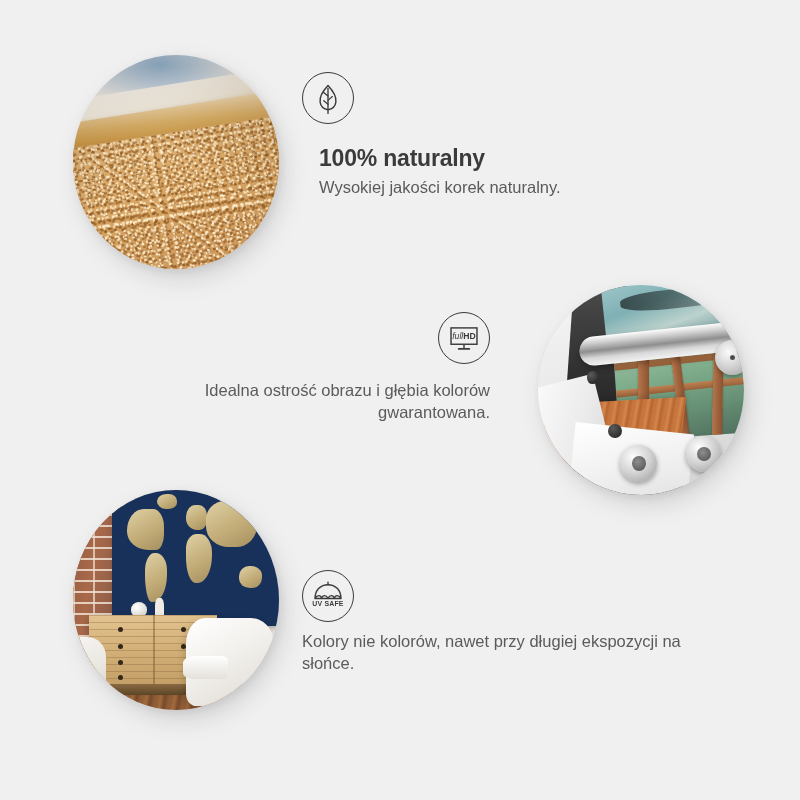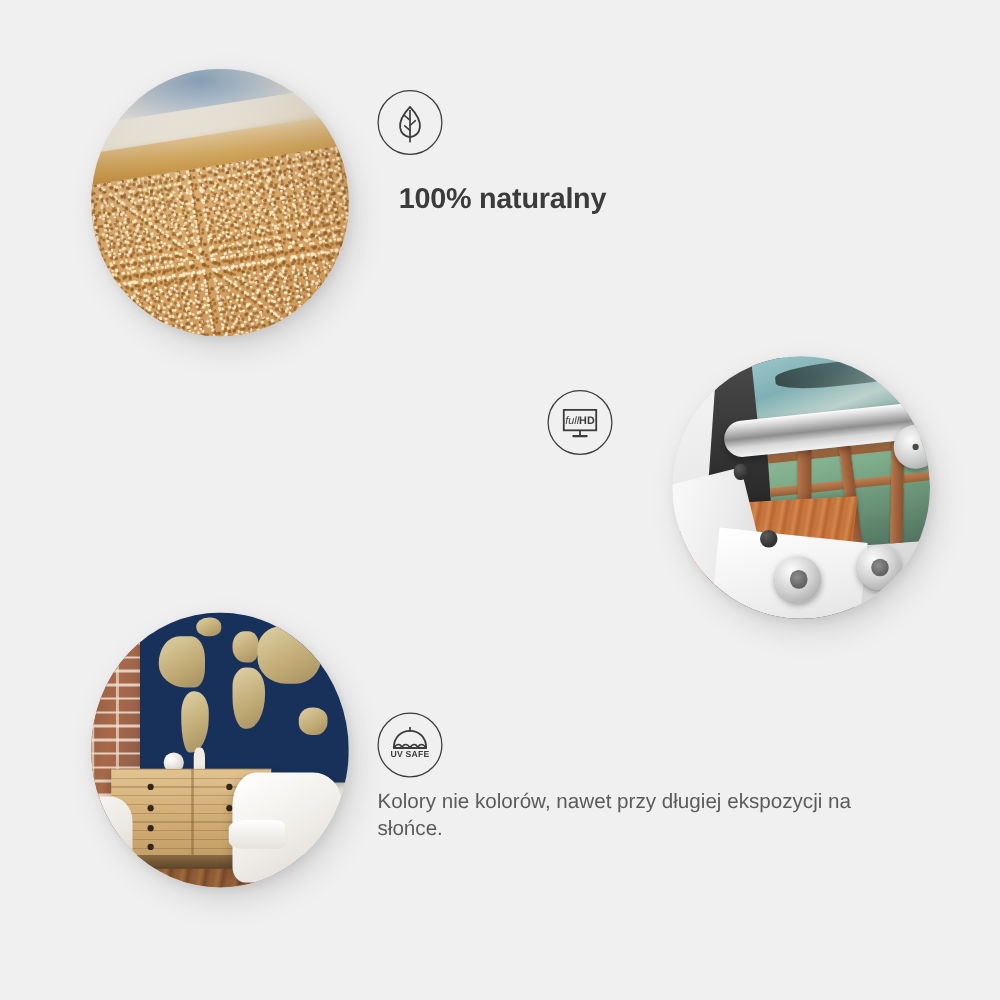--- a/index.html
+++ b/index.html
@@ -405,34 +405,36 @@
       <svg viewBox="0 0 52 52" fill="none" xmlns="http://www.w3.org/2000/svg">
         <path d="M26 13 C19 20.5 17.2 26 17.8 30.2 C18.4 34.6 21.8 37.4 26 38.2 C30.2 37.4 33.6 34.6 34.2 30.2 C34.8 26 33 20.5 26 13 Z" stroke="#3b3b3b" stroke-width="1.5" stroke-linejoin="round"></path>
         <path d="M26 16 L26 42" stroke="#3b3b3b" stroke-width="1.4" stroke-linecap="round"></path>
         <path d="M26 24 L21.5 20.2" stroke="#3b3b3b" stroke-width="1.3" stroke-linecap="round"></path>
         <path d="M26 28.5 L30.5 24.5" stroke="#3b3b3b" stroke-width="1.3" stroke-linecap="round"></path>
         <path d="M26 32.5 L21.6 28.8" stroke="#3b3b3b" stroke-width="1.3" stroke-linecap="round"></path>
       </svg>
     </div>
     <div class="txt">
       <p class="f-title">100% naturalny</p>
+      <p class="f-desc">Wysokiej jakości korek naturalny.</p>
     </div>
   </div>
 
   <div class="feature" id="feature-print">
     <div class="icon-badge">
       <svg viewBox="0 0 52 52" xmlns="http://www.w3.org/2000/svg">
         <rect x="12.5" y="15.5" width="27" height="17" fill="none" stroke="#3b3b3b" stroke-width="1.5"></rect>
         <path d="M26 32.5 L26 37" stroke="#3b3b3b" stroke-width="1.5"></path>
         <path d="M20.5 37.4 L31.5 37.4" stroke="#3b3b3b" stroke-width="1.8" stroke-linecap="round"></path>
         <text x="13.76" y="27.4" text-anchor="start" font-family="Liberation Sans, sans-serif" font-size="9" font-style="italic" fill="#3b3b3b">full</text>
         <text x="25.25" y="27.4" text-anchor="start" font-family="Liberation Sans, sans-serif" font-size="9" font-weight="bold" fill="#3b3b3b">HD</text>
       </svg>
     </div>
     <div class="txt">
+      <p class="f-desc">Idealna ostrość obrazu i głębia kolorów gwarantowana.</p>
     </div>
   </div>
 
   <div class="feature" id="feature-uv">
     <div class="icon-badge">
       <svg viewBox="0 0 52 52" xmlns="http://www.w3.org/2000/svg">
         <path d="M12.5 28.5 C12.5 19.6 18.5 14.2 26 14.2 C33.5 14.2 39.5 19.6 39.5 28.5 Z" fill="none" stroke="#3b3b3b" stroke-width="1.5" stroke-linejoin="round"></path>
         <path d="M12.5 28.5 C15 24.6 18.4 24.6 19.3 28.5 C20.5 24.6 24 24.6 26 28.5 C27.9 24.6 31.4 24.6 32.6 28.5 C33.6 24.6 37 24.6 39.5 28.5" fill="none" stroke="#3b3b3b" stroke-width="1.4" stroke-linejoin="round"></path>
         <path d="M26 14.2 L26 11.6" stroke="#3b3b3b" stroke-width="1.4" stroke-linecap="round"></path>
         <text x="26" y="36.3" text-anchor="middle" font-family="Liberation Sans, sans-serif" font-size="7.2" font-weight="bold" letter-spacing="0.2" fill="#3b3b3b">UV SAFE</text>

